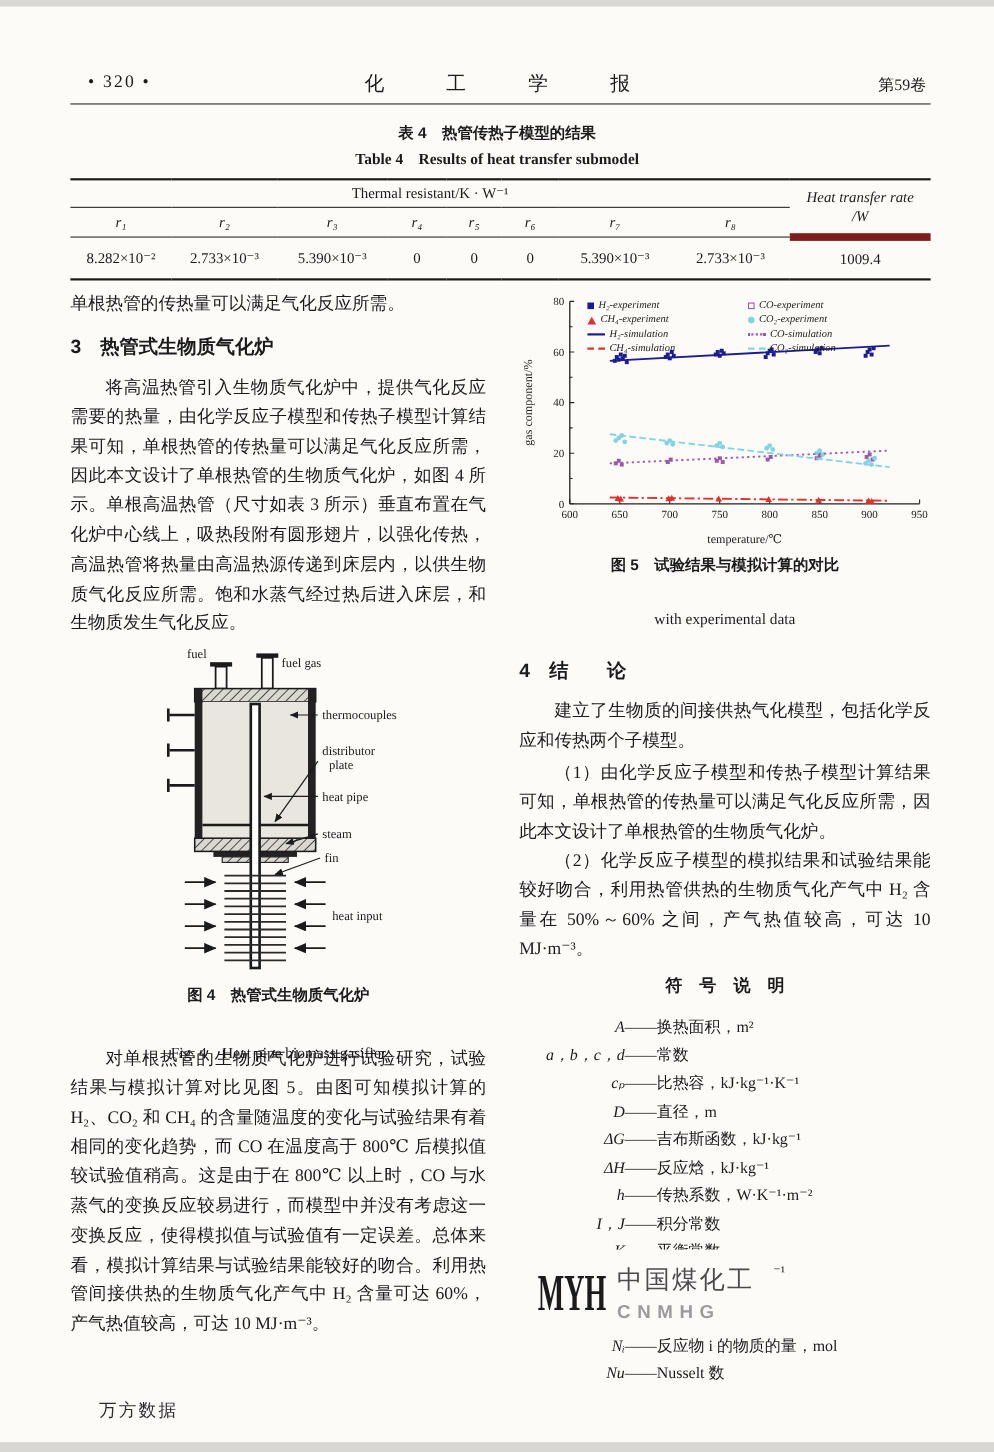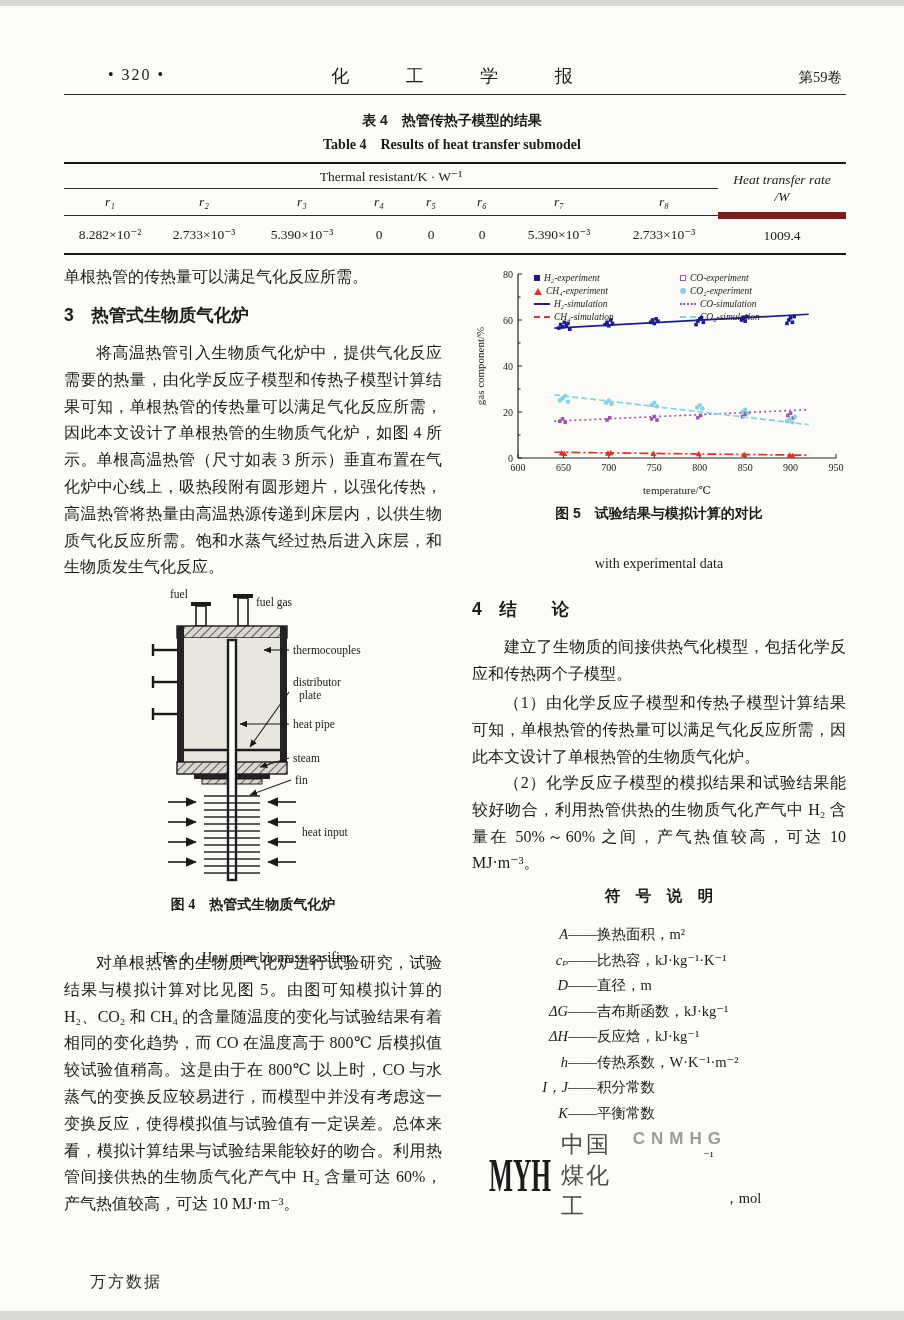--- a/index.html
+++ b/index.html
@@ -3,21 +3,21 @@
 <meta charset="utf-8">
 <style>
   html,body{margin:0;padding:0;background:#e9e9e7;}
   .page{position:relative;width:904px;height:1320px;background:#fcfbf8;overflow:hidden;
         font-family:"Liberation Serif","DejaVu Serif",serif;color:#1b1b1b;}
   .scan-edge{position:absolute;left:0;width:100%;background:#d8d7d3;}
   .scan-edge.top{top:0;height:6px;}
   .scan-edge.bottom{bottom:0;height:9px;}
 
   
-  .hdr-left{position:absolute;left:80px;top:66px;font-size:16px;letter-spacing:2px;margin-left:28px;}
+  .hdr-left{position:absolute;left:80px;top:66px;font-size:16px;letter-spacing:2px;}
   .hdr-center{position:absolute;left:0;right:0;top:64px;text-align:center;font-size:18px;letter-spacing:26px;text-indent:26px;}
   .hdr-right{position:absolute;right:62px;top:68px;font-size:14.5px;text-align:center;}
   .hdr-rule{position:absolute;left:64px;top:94px;width:782px;border-top:1.6px solid #2a2a2a;}
 
   
   .tbl-cap-zh{position:absolute;left:0;right:0;top:112px;text-align:center;font-size:14px;font-weight:bold;
               font-family:"Liberation Sans","DejaVu Sans",sans-serif;}
   .tbl-cap-en{position:absolute;left:0;right:0;top:136px;text-align:center;font-size:14px;font-weight:bold;}
   table.res{position:absolute;left:64px;top:162px;width:782px;border-collapse:collapse;
             border-top:2px solid #1a1a1a;border-bottom:2px solid #1a1a1a;font-size:13.5px;}
@@ -63,21 +63,21 @@
             font-family:"Liberation Sans","DejaVu Sans",sans-serif;}
   .sym-list{position:absolute;left:472px;top:922px;width:374px;font-size:14.5px;line-height:25.5px;}
   .sym-row{display:flex;}
   .sym-row .sym{display:inline-block;width:96px;text-align:right;font-style:italic;flex:0 0 auto;}
   .sym-row .desc{font-style:normal;}
   .gap-after{margin-bottom:60px;}
 
   
   .wm{position:absolute;left:487px;top:1136px;width:240px;height:78px;background:#fcfbf8;display:flex;align-items:center;gap:8px;}
   .wm-logo{flex:0 0 auto;}
-  .wm-texts{display:flex;flex-direction:row;gap:4px;}
+  .wm-texts{display:flex;flex-direction:column;gap:4px;}
   .wm-zh{font-family:"Liberation Sans","DejaVu Sans",sans-serif;font-size:23px;color:#4c4c4c;letter-spacing:2px;}
   .wm-en{font-family:"Liberation Sans","DejaVu Sans",sans-serif;font-size:17px;font-weight:bold;color:#9b9b9b;letter-spacing:6px;}
   .frag{position:absolute;left:703px;top:1148px;font-size:13px;z-index:5;}
 
   .wanfang{position:absolute;left:90px;top:1272px;font-size:16px;letter-spacing:2px;color:#2c2c2c;}
 
   svg text{font-family:"Liberation Serif","DejaVu Serif",serif;fill:#1b1b1b;}
 </style>
 </head>
 <body>
@@ -220,21 +220,21 @@
       <text x="164" y="22" font-size="11.5">fuel gas</text>
       <text x="201" y="70" font-size="11.5">thermocouples</text>
       <text x="201" y="102" font-size="11.5">distributor</text>
       <text x="207" y="115" font-size="11.5">plate</text>
       <text x="201" y="144" font-size="11.5">heat pipe</text>
       <text x="201" y="178" font-size="11.5">steam</text>
       <text x="203" y="200" font-size="11.5">fin</text>
       <text x="210" y="252" font-size="11.5">heat input</text>
     </svg>
   </div>
-  <div class="fig-cap-zh" style="top:896px;font-family:Liberation Serif, serif;">图 4　热管式生物质气化炉</div>
+  <div class="fig-cap-zh" style="top:896px;">图 4　热管式生物质气化炉</div>
   <div class="fig-cap-en" style="top:921px;margin-top:28px;">Fig. 4　Heat pipe biomass gasifier</div>
 
   <div class="lcol indent" style="top:950px;">对单根热管的生物质气化炉进行试验研究，试验结果与模拟计算对比见图 5。由图可知模拟计算的 H₂、CO₂ 和 CH₄ 的含量随温度的变化与试验结果有着相同的变化趋势，而 CO 在温度高于 800℃ 后模拟值较试验值稍高。这是由于在 800℃ 以上时，CO 与水蒸气的变换反应较易进行，而模型中并没有考虑这一变换反应，使得模拟值与试验值有一定误差。总体来看，模拟计算结果与试验结果能较好的吻合。利用热管间接供热的生物质气化产气中 H₂ 含量可达 60%，产气热值较高，可达 10 MJ·m⁻³。</div>
 
   <div class="fig5">
     <svg id="fig5-svg" width="374" height="232" viewBox="0 0 374 232">
         <line x1="46" y1="8" x2="46" y2="192" stroke="#222" stroke-width="1.2"></line>
         <line x1="46" y1="192" x2="364" y2="192" stroke="#222" stroke-width="1.2"></line>
         <line x1="46" y1="192" x2="46" y2="188" stroke="#222" stroke-width="1"></line>
         <text x="46" y="205" text-anchor="middle" font-size="10">600</text>
@@ -391,20 +391,24 @@
   <div class="rcol indent" style="top:690px;">（1）由化学反应子模型和传热子模型计算结果可知，单根热管的传热量可以满足气化反应所需，因此本文设计了单根热管的生物质气化炉。</div>
   <div class="rcol indent" style="top:770px;">（2）化学反应子模型的模拟结果和试验结果能较好吻合，利用热管供热的生物质气化产气中 H₂ 含量在 50%～60% 之间，产气热值较高，可达 10 MJ·m⁻³。</div>
 
   <div class="sym-head">符　号　说　明</div>
   <div class="sym-list">
     <div class="sym-row">
         <span class="sym">A</span>
         <span class="desc">——换热面积，m²</span>
       </div>
     <div class="sym-row">
+        <span class="sym">a，b，c，d</span>
+        <span class="desc">——常数</span>
+      </div>
+    <div class="sym-row">
         <span class="sym">cₚ</span>
         <span class="desc">——比热容，kJ·kg⁻¹·K⁻¹</span>
       </div>
     <div class="sym-row">
         <span class="sym">D</span>
         <span class="desc">——直径，m</span>
       </div>
     <div class="sym-row">
         <span class="sym">ΔG</span>
         <span class="desc">——吉布斯函数，kJ·kg⁻¹</span>
@@ -421,20 +425,24 @@
         <span class="sym">I，J</span>
         <span class="desc">——积分常数</span>
       </div>
     <div class="sym-row gap-after">
         <span class="sym">K</span>
         <span class="desc">——平衡常数</span>
       </div>
     <div class="sym-row">
         <span class="sym">Nᵢ</span>
         <span class="desc">——反应物 i 的物质的量，mol</span>
+      </div>
+    <div class="sym-row">
+        <span class="sym">Nu</span>
+        <span class="desc">——Nusselt 数</span>
       </div>
   </div>
   <span class="frag">⁻¹</span>
 
   <div class="wm">
     <svg class="wm-logo" width="66" height="60" viewBox="0 0 70 60">
       <text x="35" y="47" text-anchor="middle" font-size="50" font-family="Liberation Sans, sans-serif" font-weight="bold" fill="#d5342b" textLength="66" lengthAdjust="spacingAndGlyphs">MYH</text>
     </svg>
     <div class="wm-texts">
       <span class="wm-zh">中国煤化工</span>

